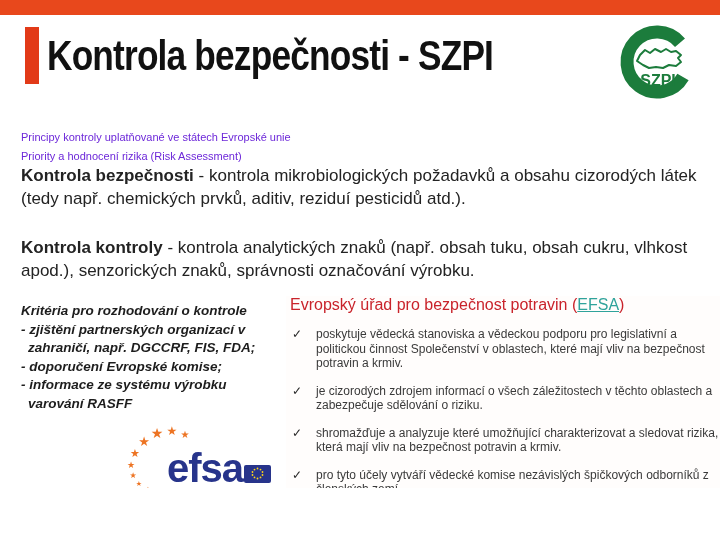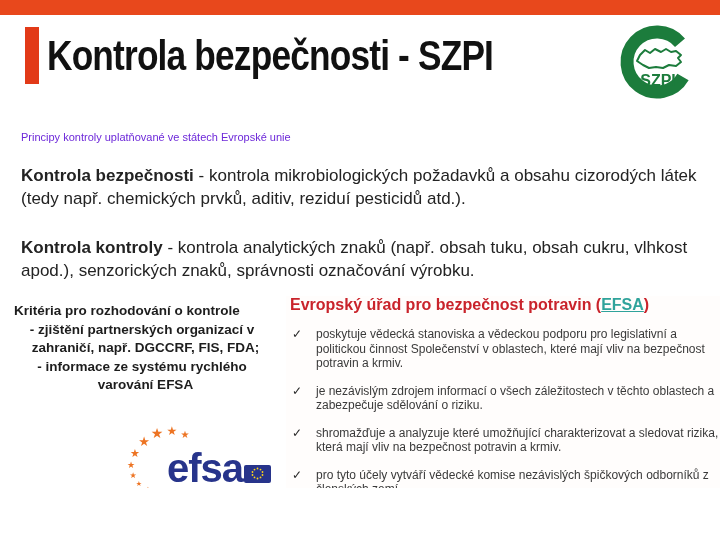--- a/index.html
+++ b/index.html
@@ -15,26 +15,26 @@
 
   .szpi{position:absolute;left:610px;top:24px;}
 
   .subtitle{position:absolute;left:21px;top:97px;font-size:11px;line-height:19px;color:#6d28d9;margin-top:31px;}
 
   .para{position:absolute;left:21px;width:698px;margin:0;font-size:17px;line-height:22.5px;color:#232323;}
   .para .lead{font-weight:700;}
   .p1{top:165px;}
   .p2{top:237px;}
 
-  .criteria{position:absolute;left:14px;top:302px;width:256px;font-size:13.5px;font-weight:700;
-            line-height:18.5px;color:#1d1d1d;}
-  .crit-item{padding-left:7px;text-indent:-7px;text-align:center;}
+  .criteria{position:absolute;left:21px;top:302px;width:256px;font-size:13.5px;font-weight:700;
+            line-height:18.5px;color:#1d1d1d;font-style:italic;}
+  .crit-item{padding-left:7px;text-indent:-7px;}
 
   .panel{position:absolute;left:286px;top:296px;width:434px;background:#fffdfc;}
-  .panel-title{font-size:16px;font-weight:700;color:var(--heading-red,#C9232B);margin:0 0 13px 4px;}
+  .panel-title{font-size:16px;font-weight:400;color:var(--heading-red,#C9232B);margin:0 0 13px 4px;}
   .efsa-link{color:var(--link-teal,#2FA39B);text-decoration:underline;cursor:pointer;}
   .bullet{display:flex;margin-bottom:13px;font-size:12px;line-height:14.5px;color:#3a3a3a;}
   .bullet .check{width:30px;flex:0 0 30px;color:#2b2b2b;font-size:12px;padding-left:6px;box-sizing:border-box;}
   .bullet .btext{flex:1;padding-right:0;}
   .url{display:inline-block;margin:3px 0 0 2px;font-size:18px;color:var(--link-teal,#2FA39B);
        text-decoration:underline;cursor:pointer;}
 
   .efsa-logo{position:absolute;left:105px;top:426px;}
   .vscht{position:absolute;left:7px;top:504px;display:flex;align-items:flex-start;}
   .vscht-text{margin-left:5px;color:#6a6a6a;padding-top:3px;}
@@ -53,42 +53,44 @@
   <h1 class="title">Kontrola bezpečnosti - SZPI</h1>
 
   <svg class="szpi" width="102" height="86" viewBox="0 0 102 86">
     <path d="M 70 18.7 A 30 30 0 1 0 73 53" fill="none" stroke="#1C7C3C" stroke-width="13"></path>
     <path d="M30 31 L35 26 L40 29 L45 25 L51 28 L56 25 L61 28 L66 27 L71 31 L68 34 L71 38 L66 42 L59 41 L53 44 L46 43 L39 44 L33 41 L27 37 Z" fill="#ffffff" stroke="#1C7C3C" stroke-width="2" stroke-linejoin="round"></path>
     <text x="48" y="62" text-anchor="middle" font-family="Liberation Sans, sans-serif" font-size="16" font-weight="bold" fill="#1C7C3C">SZPI</text>
   </svg>
 
   <div class="subtitle">
     <div>Principy kontroly uplatňované ve státech Evropské unie</div>
+    <div>Priority a hodnocení rizika (Risk Assessment)</div>
   </div>
 
   <p class="para p1"><span class="lead">Kontrola bezpečnosti</span><span>  -  kontrola mikrobiologických požadavků a obsahu cizorodých látek (tedy např. chemických prvků, aditiv, reziduí pesticidů atd.).</span></p>
 
   <p class="para p2"><span class="lead">Kontrola kontroly</span><span>  - kontrola analytických znaků (např. obsah tuku, obsah cukru, vlhkost apod.), senzorických znaků, správnosti označování výrobku.</span></p>
 
   <div class="criteria">
     <div class="crit-head">Kritéria pro rozhodování o kontrole</div>
     <div class="crit-item">- zjištění partnerských organizací v zahraničí, např. DGCCRF, FIS, FDA;</div>
-    <div class="crit-item">- informace ze systému rychlého varování EFSA</div>
+    <div class="crit-item">- doporučení Evropské komise;</div>
+    <div class="crit-item">- informace ze systému výrobku varování RASFF</div>
   </div>
 
   <div class="panel">
     <div class="panel-title"><span>Evropský úřad pro bezpečnost potravin (</span><a class="efsa-link">EFSA</a><span>)</span></div>
 
     <div class="bullet">
       <span class="check">✓</span>
       <span class="btext">poskytuje vědecká stanoviska a vědeckou podporu pro legislativní a politickou činnost Společenství v oblastech, které mají vliv na bezpečnost potravin a krmiv.</span>
     </div>
     <div class="bullet">
       <span class="check">✓</span>
-      <span class="btext">je nezávislým zdrojem informací o všech záležitostech v těchto oblastech a zabezpečuje sdělování o riziku.</span>
+      <span class="btext">je cizorodých zdrojem informací o všech záležitostech v těchto oblastech a zabezpečuje sdělování o riziku.</span>
     </div>
     <div class="bullet">
       <span class="check">✓</span>
       <span class="btext">shromažďuje a analyzuje které umožňující charakterizovat a sledovat rizika, která mají vliv na bezpečnost potravin a krmiv.</span>
     </div>
     <div class="bullet">
       <span class="check">✓</span>
       <span class="btext">pro tyto účely vytváří vědecké komise nezávislých špičkových odborníků z členských zemí.</span>
     </div>
 

